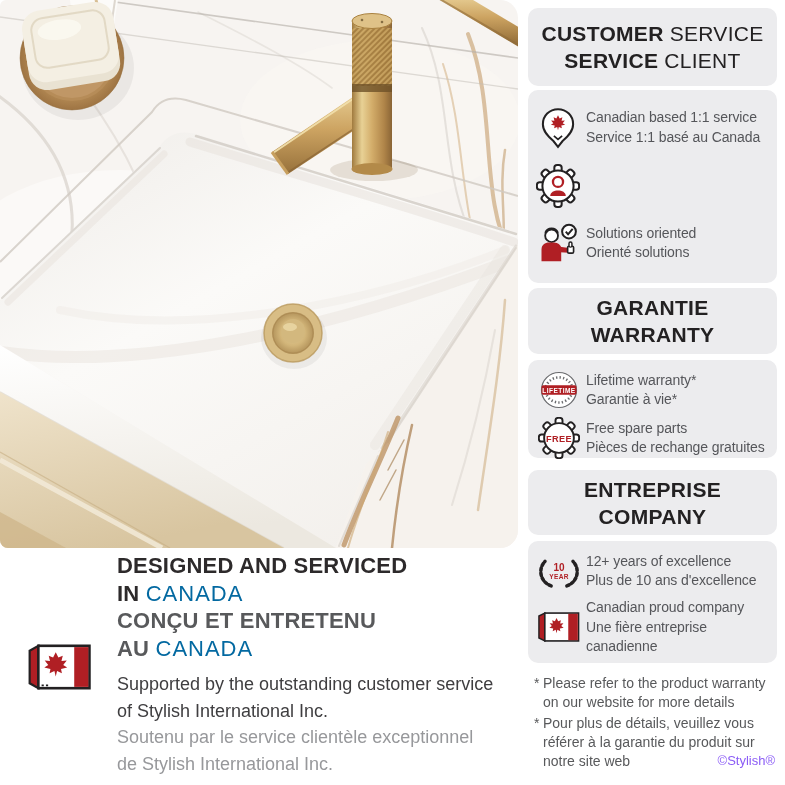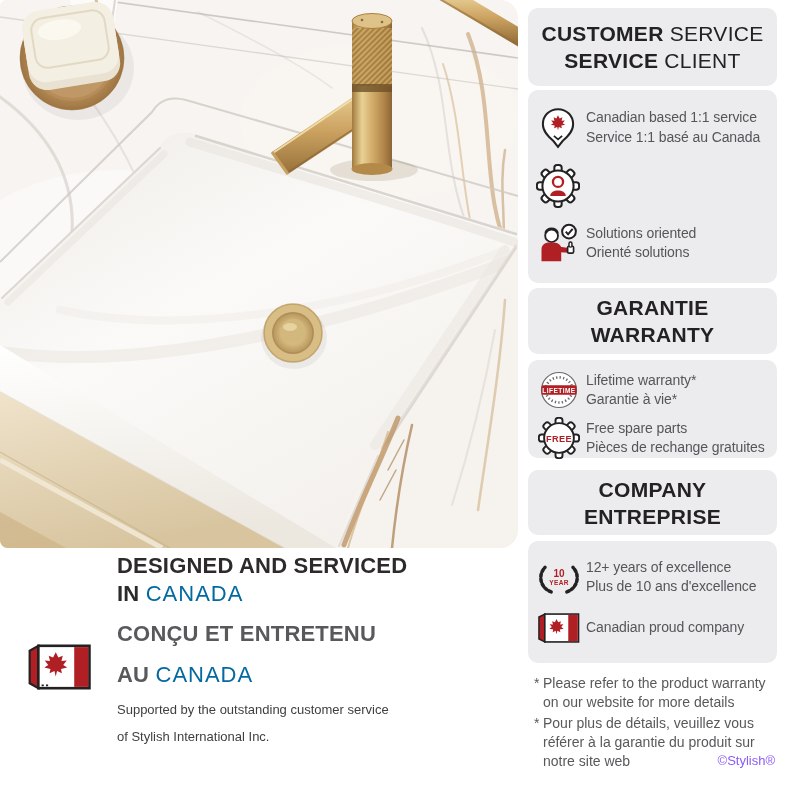--- a/index.html
+++ b/index.html
@@ -25,23 +25,23 @@
   .item-text span:empty{display:none;}
   .footnotes{position:absolute;left:534px;top:674px;width:246px;color:#58595b;
              font-size:14px;line-height:19px;}
   .footnote{display:flex;margin-bottom:2px;}
   .footnote .mark{flex:0 0 9px;}
   .copyright{position:absolute;right:10px;top:753px;font-size:13px;color:#8b5cf6;}
   
   .flag-big{position:absolute;left:26px;top:642px;width:66px;height:50px;}
   .left-block{position:absolute;left:117px;top:552px;width:412px;}
   .hl{font-weight:700;font-size:22px;line-height:27.5px;letter-spacing:.2px;color:#2d2a2b;white-space:nowrap;}
-  .hl.gray{color:#58595b;margin-top:13px;}
+  .hl.gray{color:#58595b;}
   .hl .accent{color:#0369a1;font-weight:400;letter-spacing:1px;}
-  .para{font-size:13px;line-height:26.5px;font-weight:400;}
+  .para{font-size:18px;line-height:26.5px;font-weight:400;}
   .para.en{color:#3f3e40;margin-top:9px;}
   .para.fr{color:#97989b;}
   .para span{display:block;}
   svg text{font-family:"Liberation Sans",sans-serif;}
 </style>
 </head>
 <body>
 
 <div class="canvas">
 
@@ -310,24 +310,24 @@
       </span>
       <span class="item-text">
         <span>Free spare parts</span>
         <span>Pièces de rechange gratuites</span>
       </span>
     </div>
   </div>
 
   <div class="card section-header" style="top:470px;height:65px;">
     <div class="hdr-line">
+      <span class="bold">ENTREPRISE</span><span class="light"></span>
+    </div>
+    <div class="hdr-line">
       <span class="bold">COMPANY</span><span class="light"></span>
-    </div>
-    <div class="hdr-line">
-      <span class="bold">ENTREPRISE</span><span class="light"></span>
     </div>
   </div>
 
   <div class="card body-card" style="top:541px;height:122px;">
     <div class="item">
       <span class="icon-box">
         <svg width="42" height="42" viewBox="0 0 48 48">
           <path d="M15,41 A17,17 0 0 1 8,13" fill="none" stroke="#232122" stroke-width="4" stroke-dasharray="3,2.6" stroke-linecap="round"></path>
           <path d="M33,41 A17,17 0 0 0 40,13" fill="none" stroke="#232122" stroke-width="4" stroke-dasharray="3,2.6" stroke-linecap="round"></path>
           <text x="24" y="24" text-anchor="middle" font-size="11.5" font-weight="bold" fill="#b01f24">10</text>
@@ -345,20 +345,21 @@
           <polygon points="4,8 12,4 12,42 4,38" fill="#b01f24" stroke="#232122" stroke-width="2"></polygon>
           <rect x="12" y="4" width="46" height="38" fill="#ffffff" stroke="#232122" stroke-width="2.2"></rect>
           <rect x="44" y="5" width="13" height="36" fill="#b01f24"></rect>
           <g transform="translate(28,22) scale(1.25)" fill="#b01f24">
             <path d="M0,-9 L1.8,-5.4 L4.8,-6.6 L3.9,-3 L7.5,-3.3 L5.1,-0.3 L7.8,1.5 L3.6,2.4 L4.2,5.4 L0.9,3.9 L0,7.5 L-0.9,3.9 L-4.2,5.4 L-3.6,2.4 L-7.8,1.5 L-5.1,-0.3 L-7.5,-3.3 L-3.9,-3 L-4.8,-6.6 L-1.8,-5.4 Z"></path>
           </g>
         </svg>
       </span>
       <span class="item-text">
         <span>Canadian proud company</span>
+        <span>Une fière entreprise canadienne</span>
       </span>
     </div>
   </div>
 
   <div class="footnotes">
     <div class="footnote">
       <span class="mark">*</span>
       <span>Please refer to the product warranty on our website for more details</span>
     </div>
     <div class="footnote">
@@ -386,15 +387,19 @@
       <span>IN </span><span class="accent">CANADA</span>
     </div>
     <div class="hl gray">CONÇU ET ENTRETENU</div>
     <div class="hl gray">
       <span>AU </span><span class="accent">CANADA</span>
     </div>
     <div class="para en">
       <span>Supported by the outstanding customer service</span>
       <span>of Stylish International Inc.</span>
     </div>
+    <div class="para fr">
+      <span>Soutenu par le service clientèle exceptionnel</span>
+      <span>de Stylish International Inc.</span>
+    </div>
   </div>
 
 </div>
 
 </body></html>

